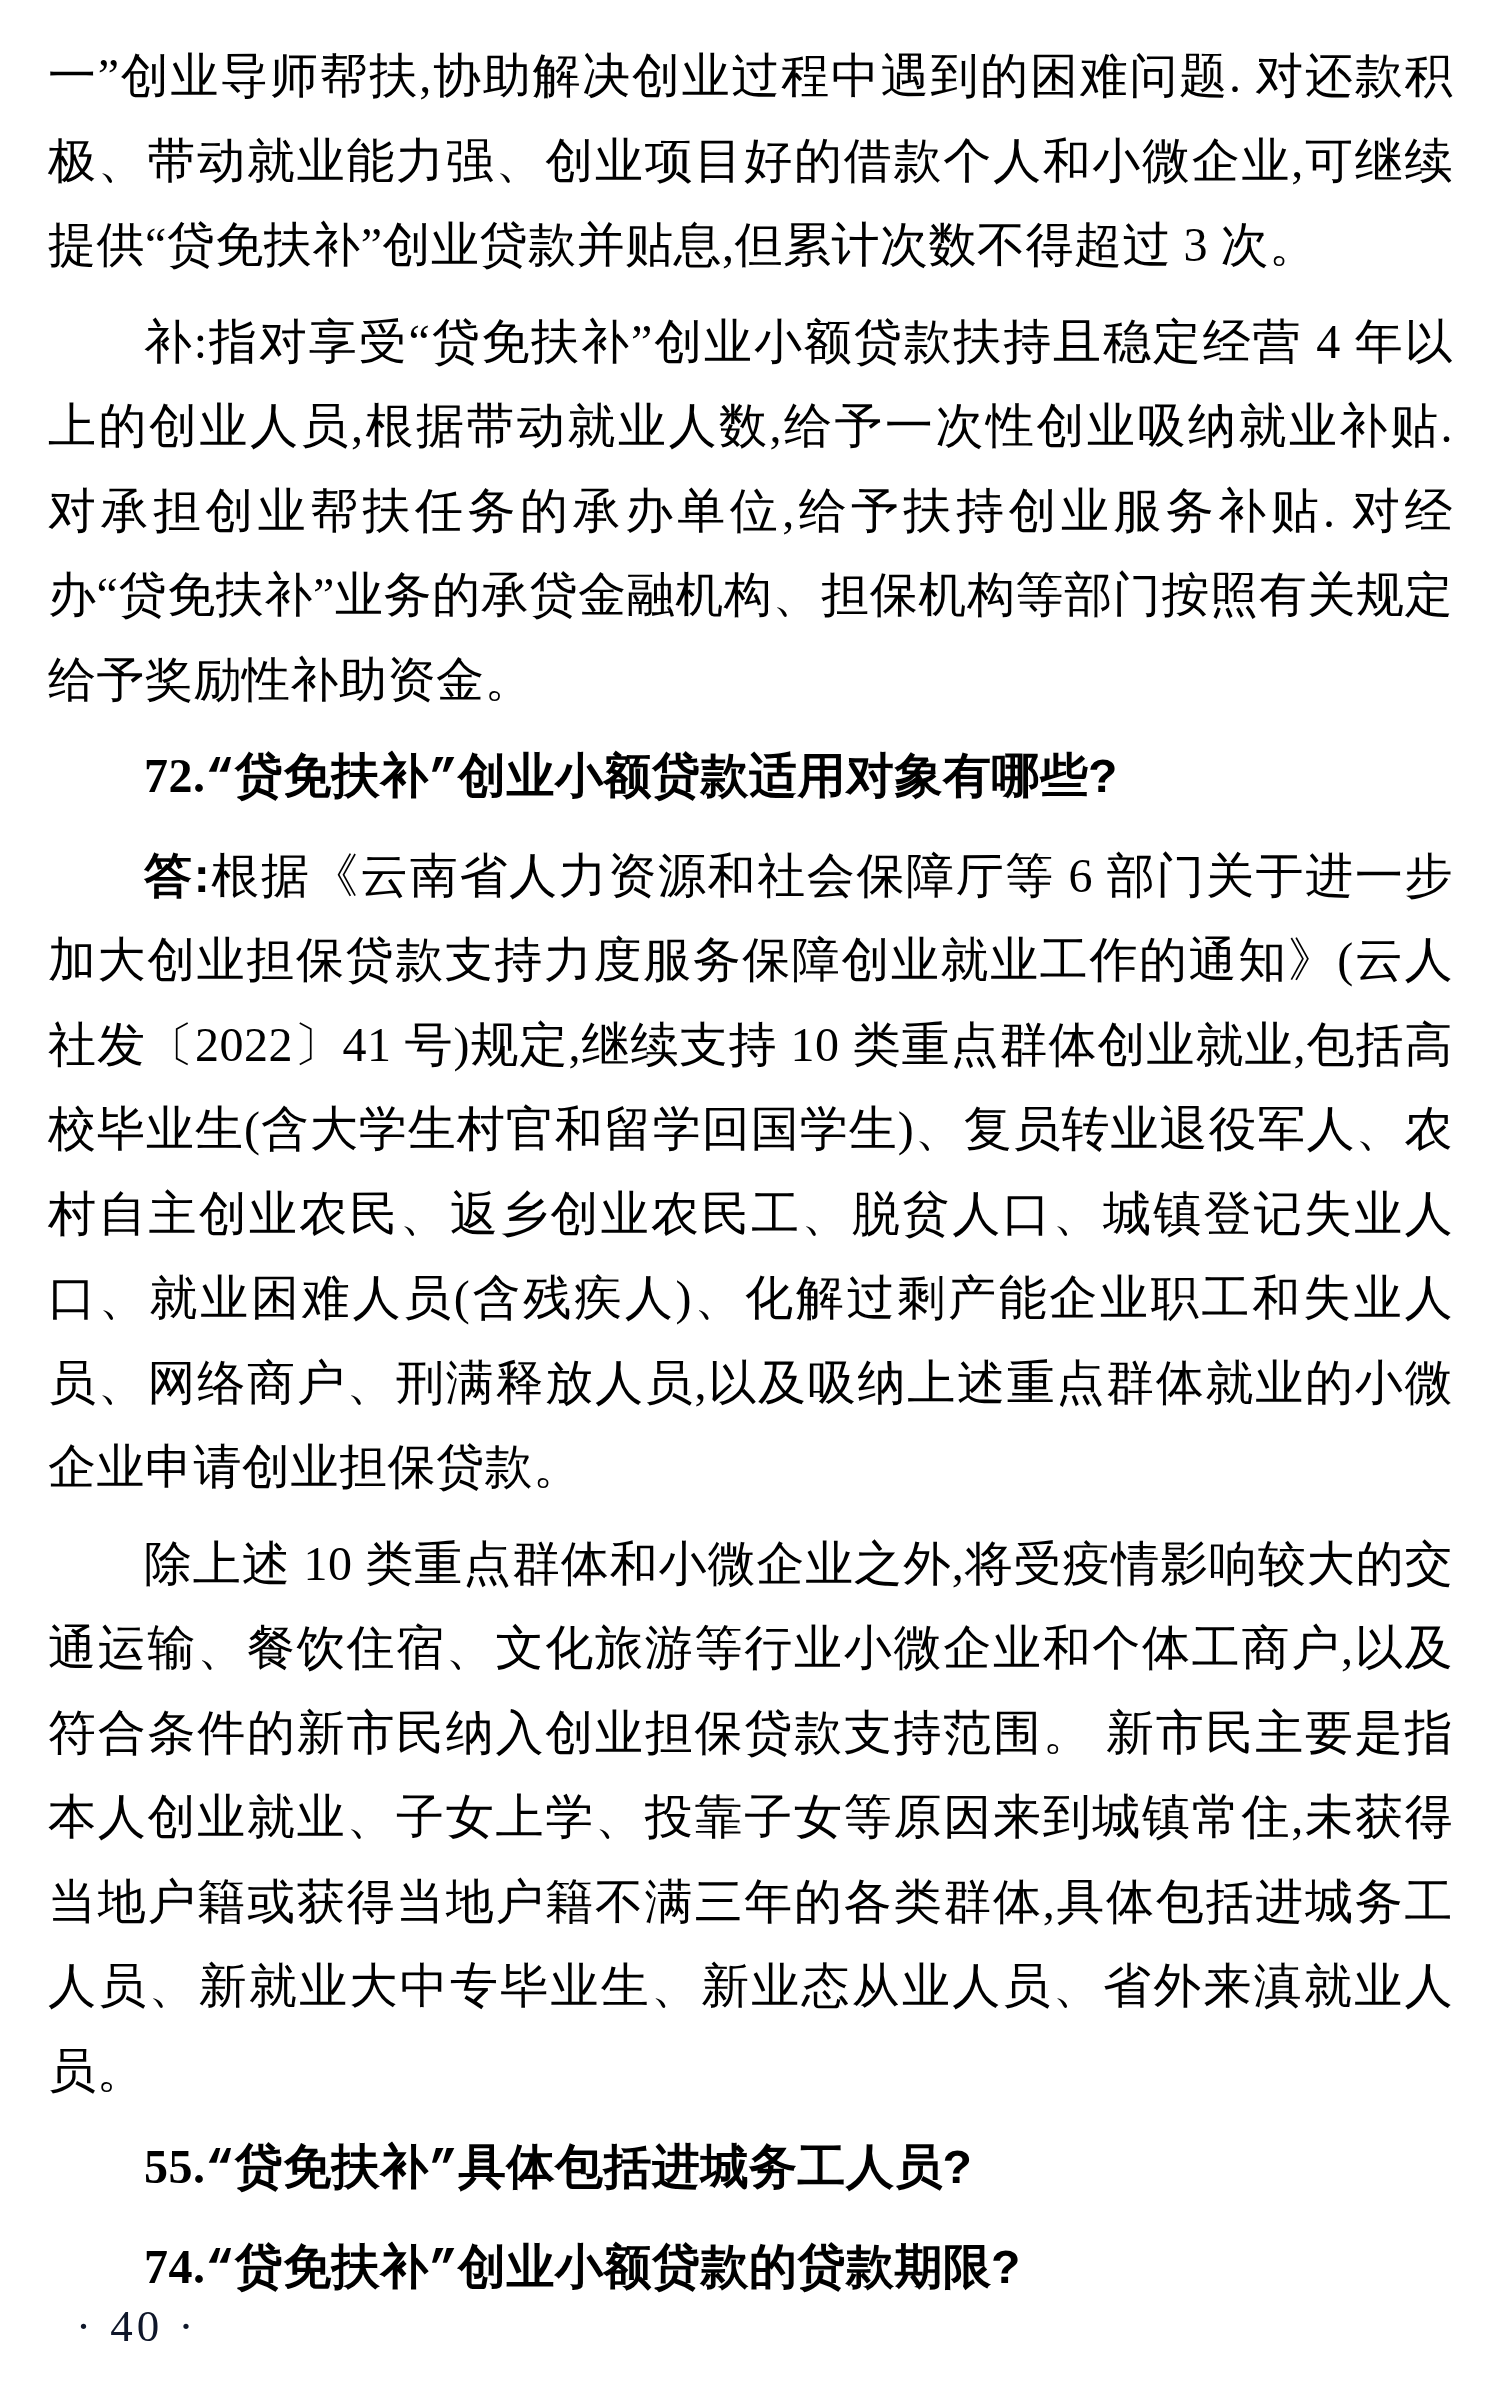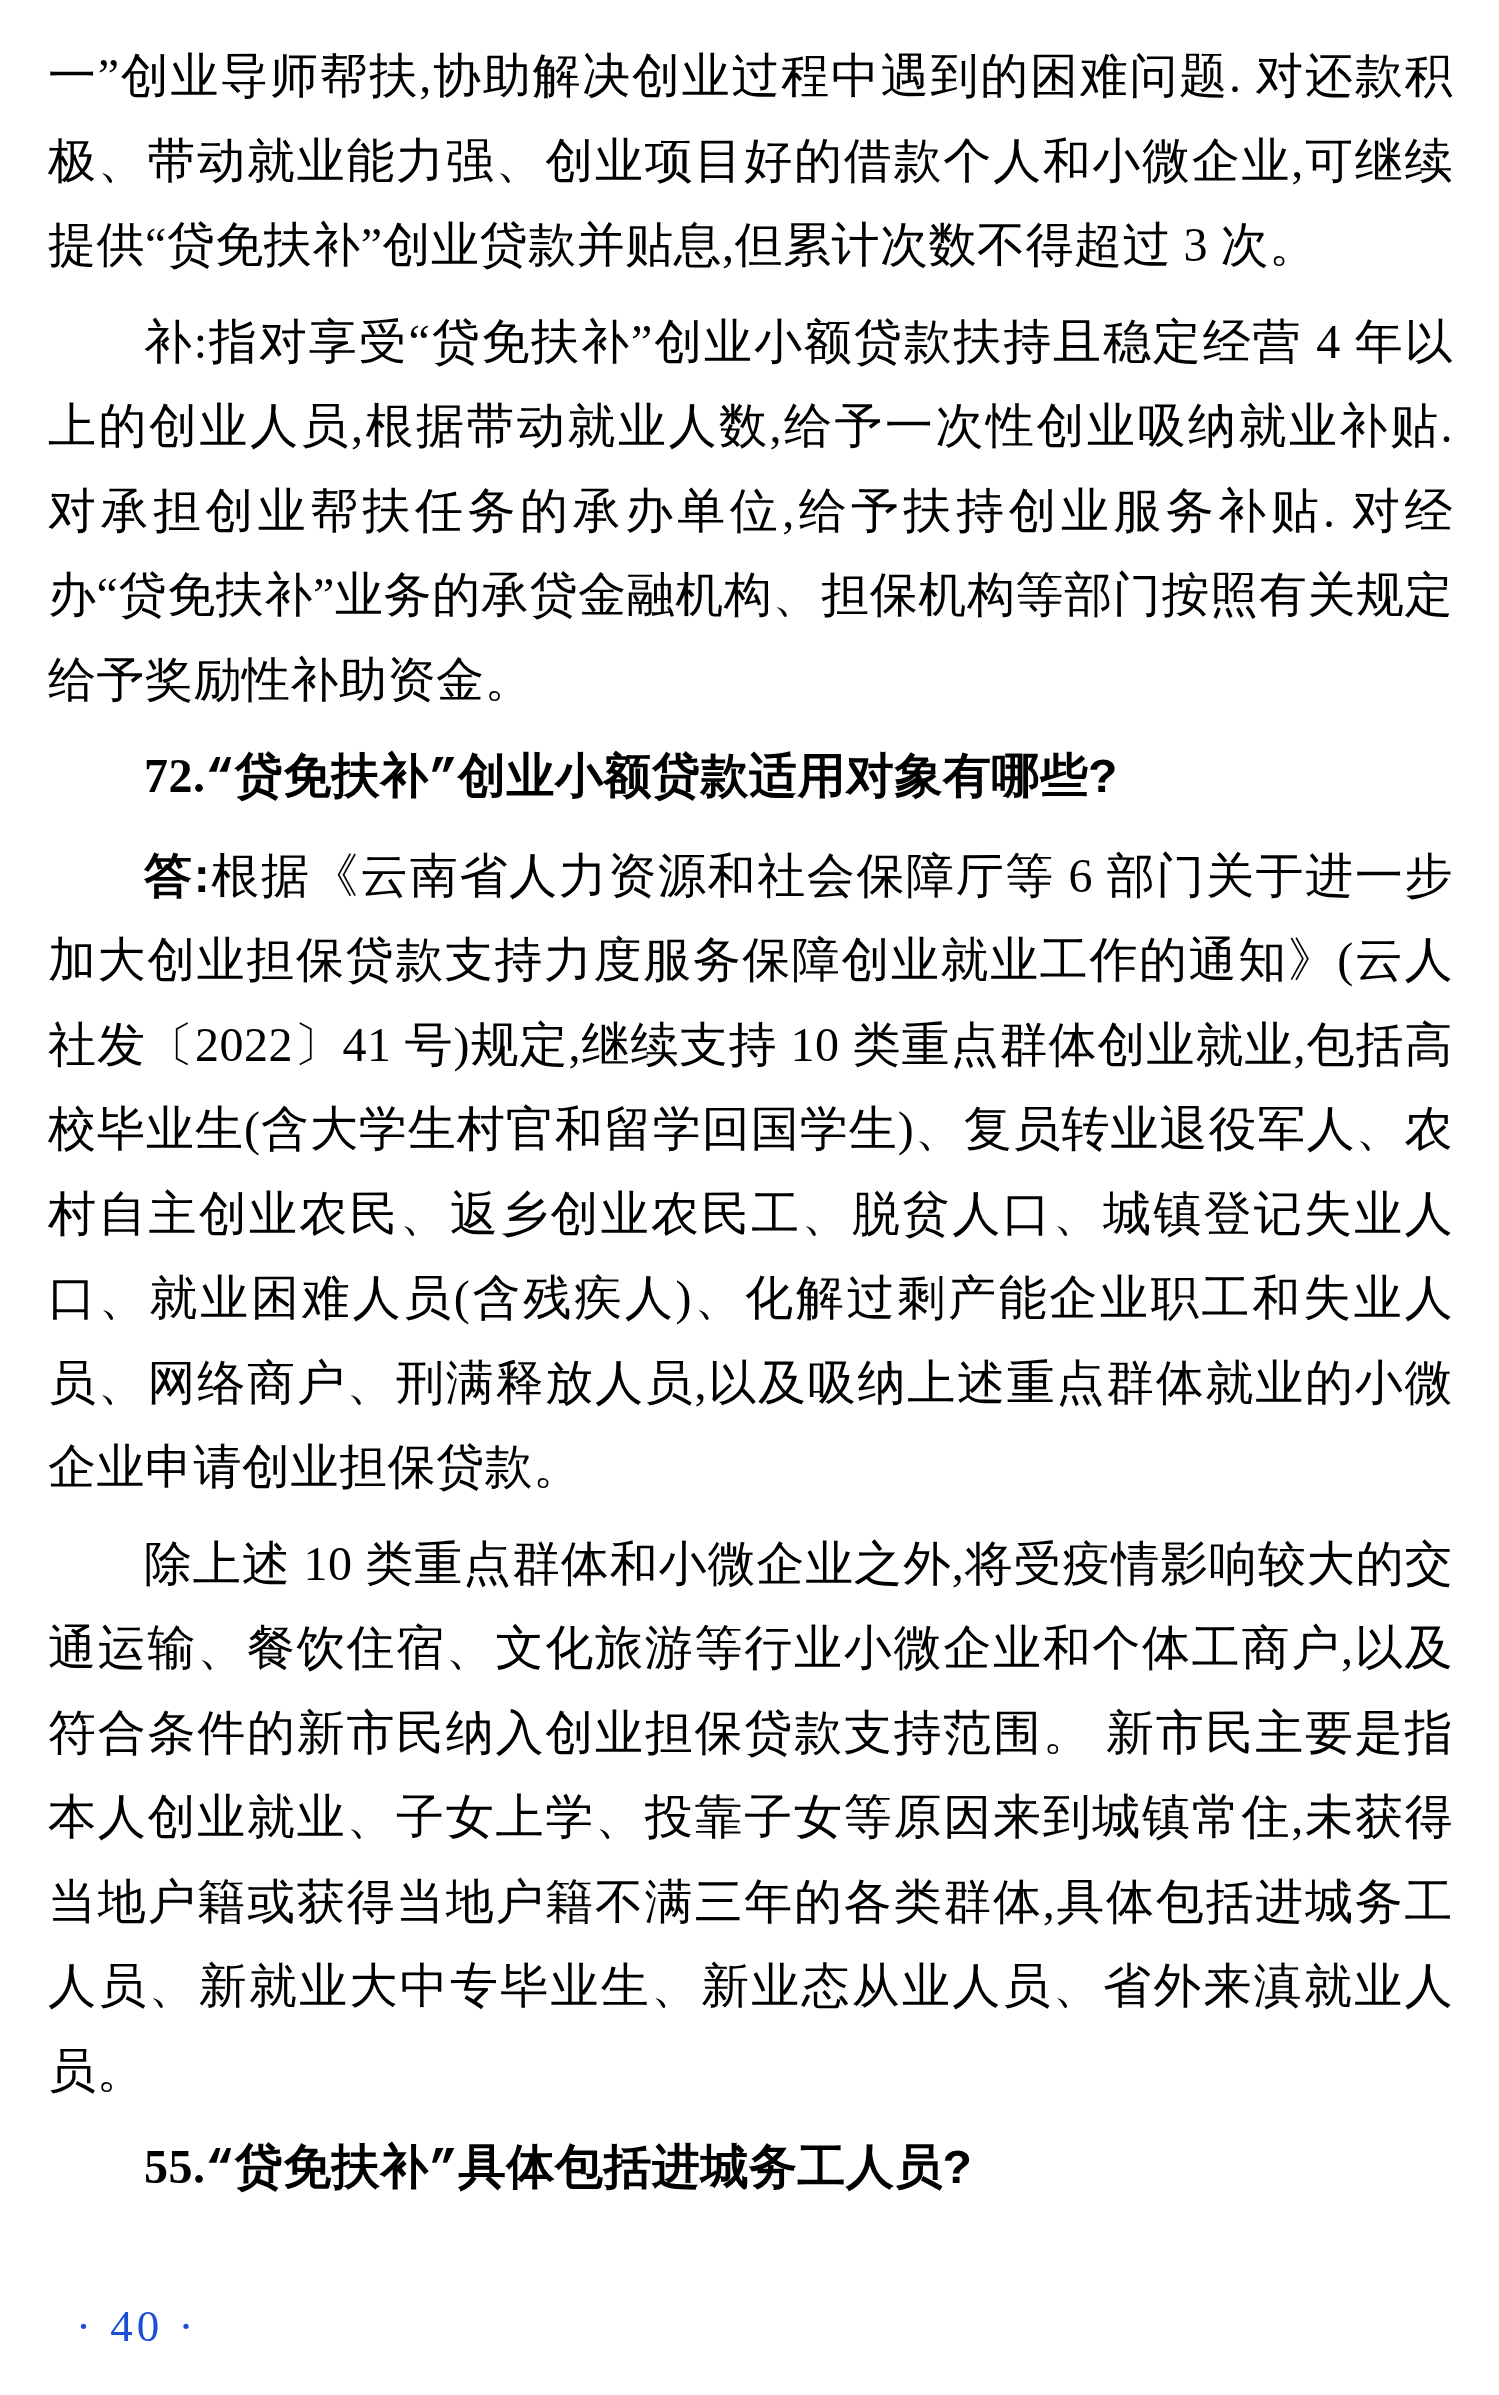--- a/index.html
+++ b/index.html
@@ -49,21 +49,21 @@
     font-family: "Liberation Sans", "DejaVu Sans", sans-serif;
     font-weight: bold;
   }
   .footer {
     position: absolute;
     left: 76px;
     top: 2296px;
     font-size: 45px;
     line-height: 60px;
     font-family: "Liberation Serif", "DejaVu Serif", serif;
-    color: #1d4ed8;
+    color: #0f172a;
     letter-spacing: 4px;
   }
 </style>
 </head>
 <body>
 
 <div class="page">
   <div class="content">
 
     <p class="para"><span>一”创业导师帮扶,协助解决创业过程中遇到的困难问题. 对还款积极、带动就业能力强、创业项目好的借款个人和小微企业,可继续提供“贷免扶补”创业贷款并贴息,但累计次数不得超过 3 次。</span></p>
@@ -72,19 +72,20 @@
 
     <p class="para indent heading"><span class="qnum">72.</span><span class="qtext">“贷免扶补”创业小额贷款适用对象有哪些?</span></p>
 
     <p class="para indent"><span class="answer-prefix">答:</span><span>根据《云南省人力资源和社会保障厅等 6 部门关于进一步加大创业担保贷款支持力度服务保障创业就业工作的通知》(云人社发〔2022〕41 号)规定,继续支持 10 类重点群体创业就业,包括高校毕业生(含大学生村官和留学回国学生)、复员转业退役军人、农村自主创业农民、返乡创业农民工、脱贫人口、城镇登记失业人口、就业困难人员(含残疾人)、化解过剩产能企业职工和失业人员、网络商户、刑满释放人员,以及吸纳上述重点群体就业的小微企业申请创业担保贷款。</span></p>
 
     <p class="para indent"><span>除上述 10 类重点群体和小微企业之外,将受疫情影响较大的交通运输、餐饮住宿、文化旅游等行业小微企业和个体工商户,以及符合条件的新市民纳入创业担保贷款支持范围。 新市民主要是指本人创业就业、子女上学、投靠子女等原因来到城镇常住,未获得当地户籍或获得当地户籍不满三年的各类群体,具体包括进城务工人员、新就业大中专毕业生、新业态从业人员、省外来滇就业人员。</span></p>
 
     <p class="para indent heading"><span class="qnum">55.</span><span class="qtext">“贷免扶补”具体包括进城务工人员?</span></p>
 
 
+    <p class="para indent heading"><span class="qnum">74.</span><span class="qtext">“贷免扶补”创业小额贷款的贷款期限?</span></p>
 
     <p class="para indent"></p>
 
   </div>
 
   <div class="footer">· 40 ·</div>
 </div>
 
 </body></html>

